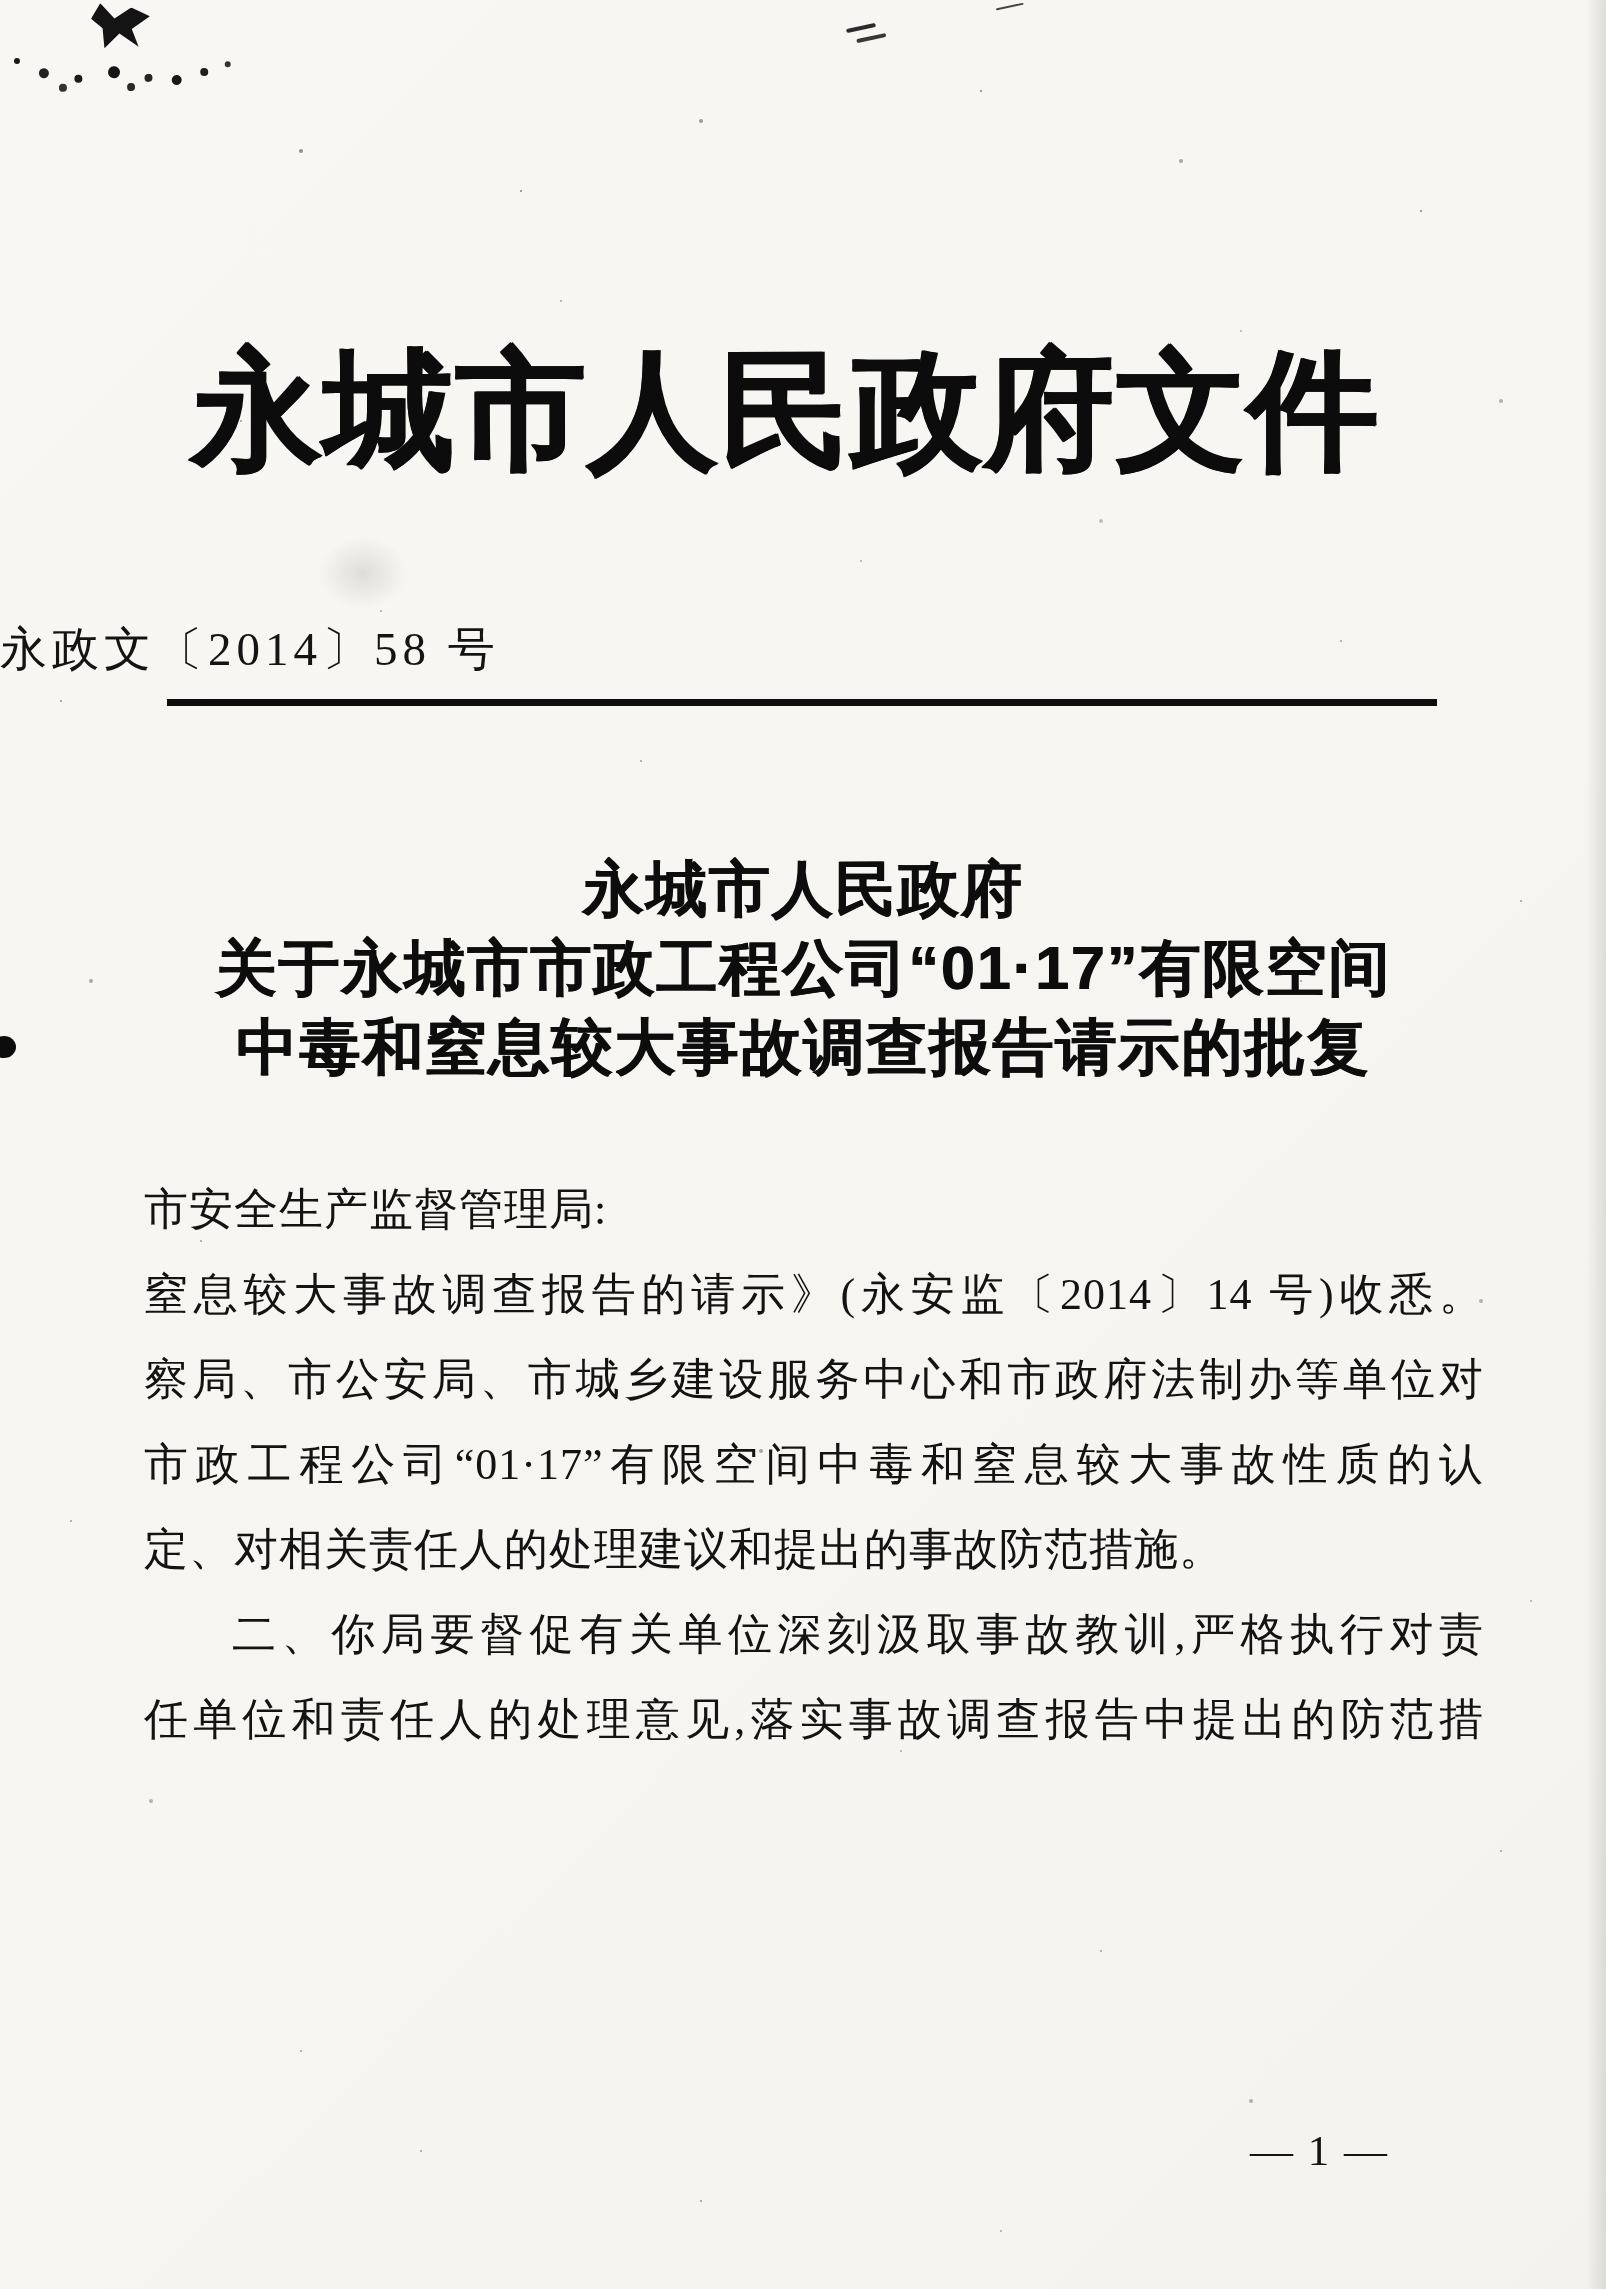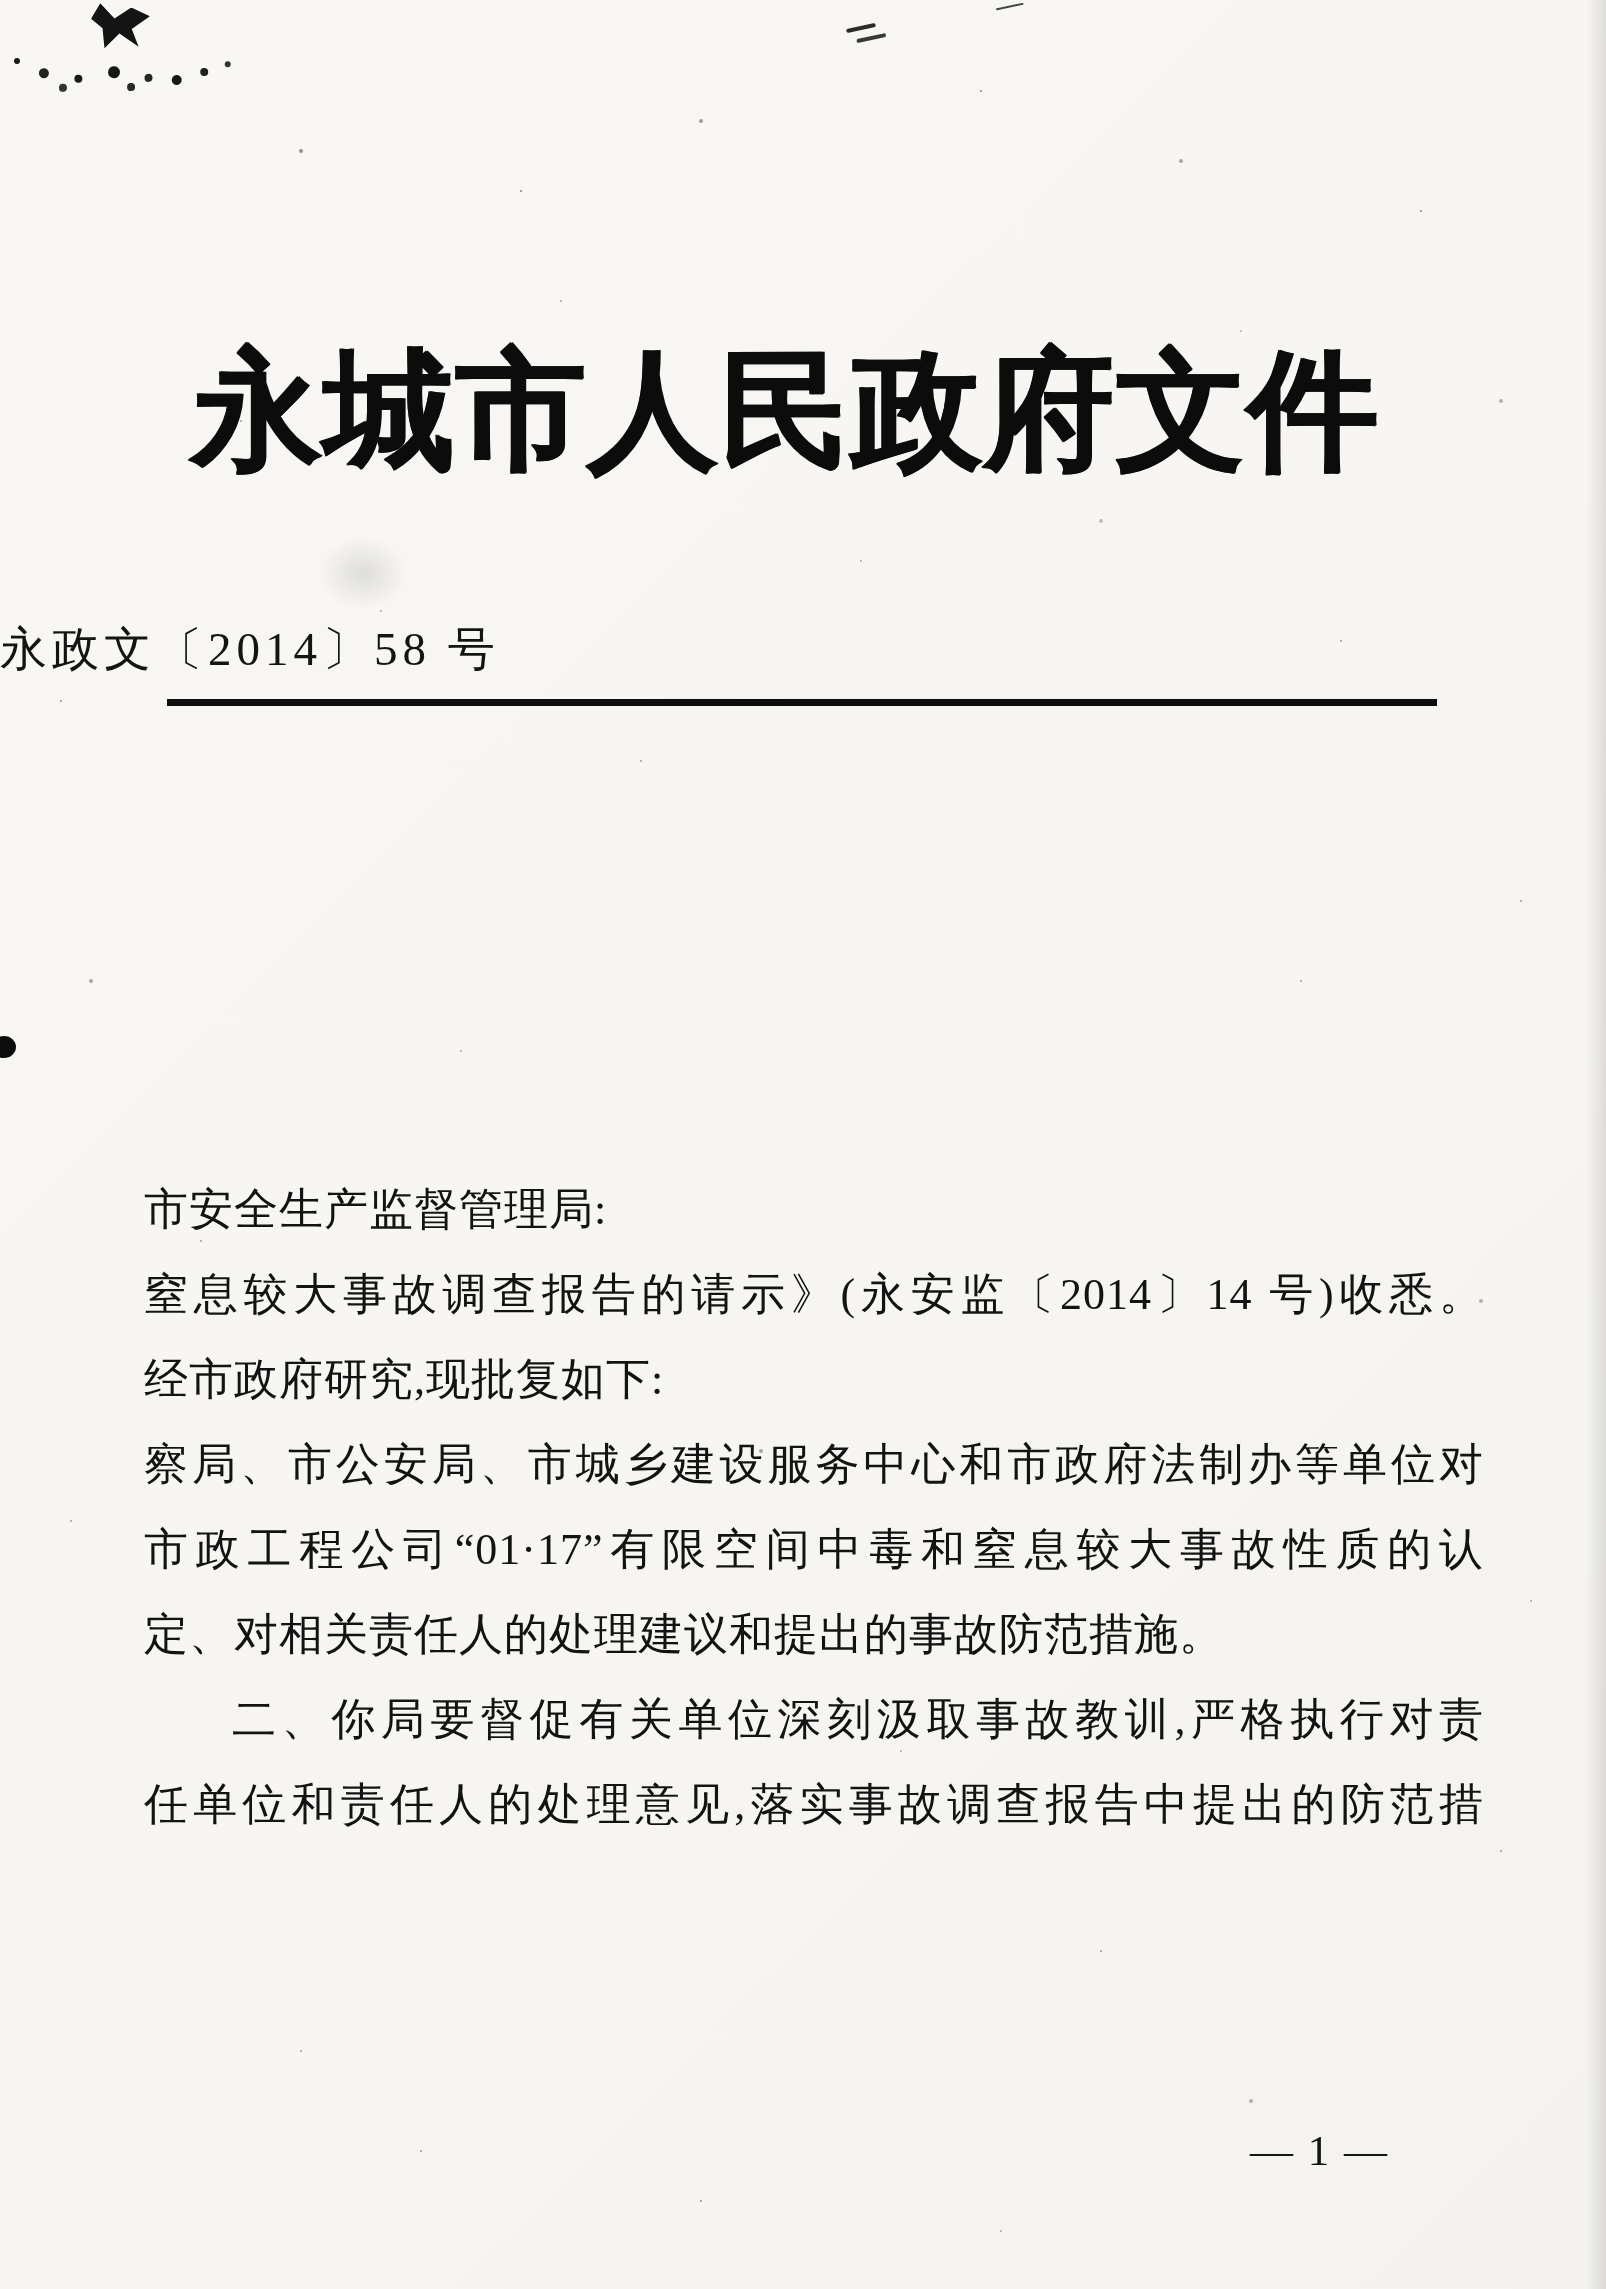--- a/index.html
+++ b/index.html
@@ -122,25 +122,29 @@
   <div class="smudge-b"></div>
   <div class="smudge-c"></div>
   <div class="edge-dot"></div>
   <div class="stamp-ghost"></div>
   <div class="speckles"></div>
 
   <div class="letterhead-title">永城市人民政府文件</div>
   <div class="doc-number">永政文〔2014〕58 号</div>
   <div class="rule"></div>
 
+  <div class="doc-title">
+    <div>永城市人民政府</div>
+    <div>关于永城市市政工程公司“01·17”有限空间</div>
+    <div>中毒和窒息较大事故调查报告请示的批复</div>
+  </div>
 
   <div class="body-text">
     <div class="line">市安全生产监督管理局:</div>
     <div class="line justify">窒息较大事故调查报告的请示》(永安监〔2014〕14 号)收悉。</div>
-    <div class="line">经市政府研究,现批复如下:</div>
     <div class="line justify">察局、市公安局、市城乡建设服务中心和市政府法制办等单位对</div>
     <div class="line justify">市政工程公司“01·17”有限空间中毒和窒息较大事故性质的认</div>
     <div class="line">定、对相关责任人的处理建议和提出的事故防范措施。</div>
     <div class="line justify indent">二、你局要督促有关单位深刻汲取事故教训,严格执行对责</div>
     <div class="line justify">任单位和责任人的处理意见,落实事故调查报告中提出的防范措</div>
   </div>
 
   <div class="page-number">— 1 —</div>
 
 </div>

